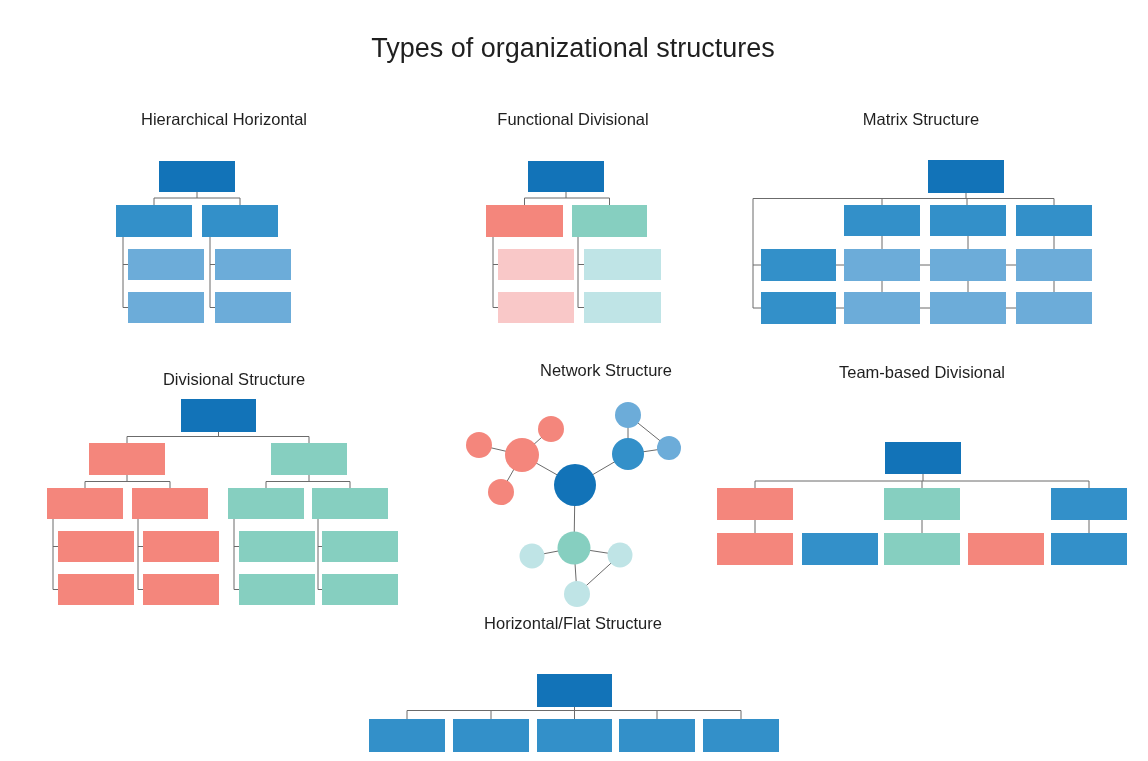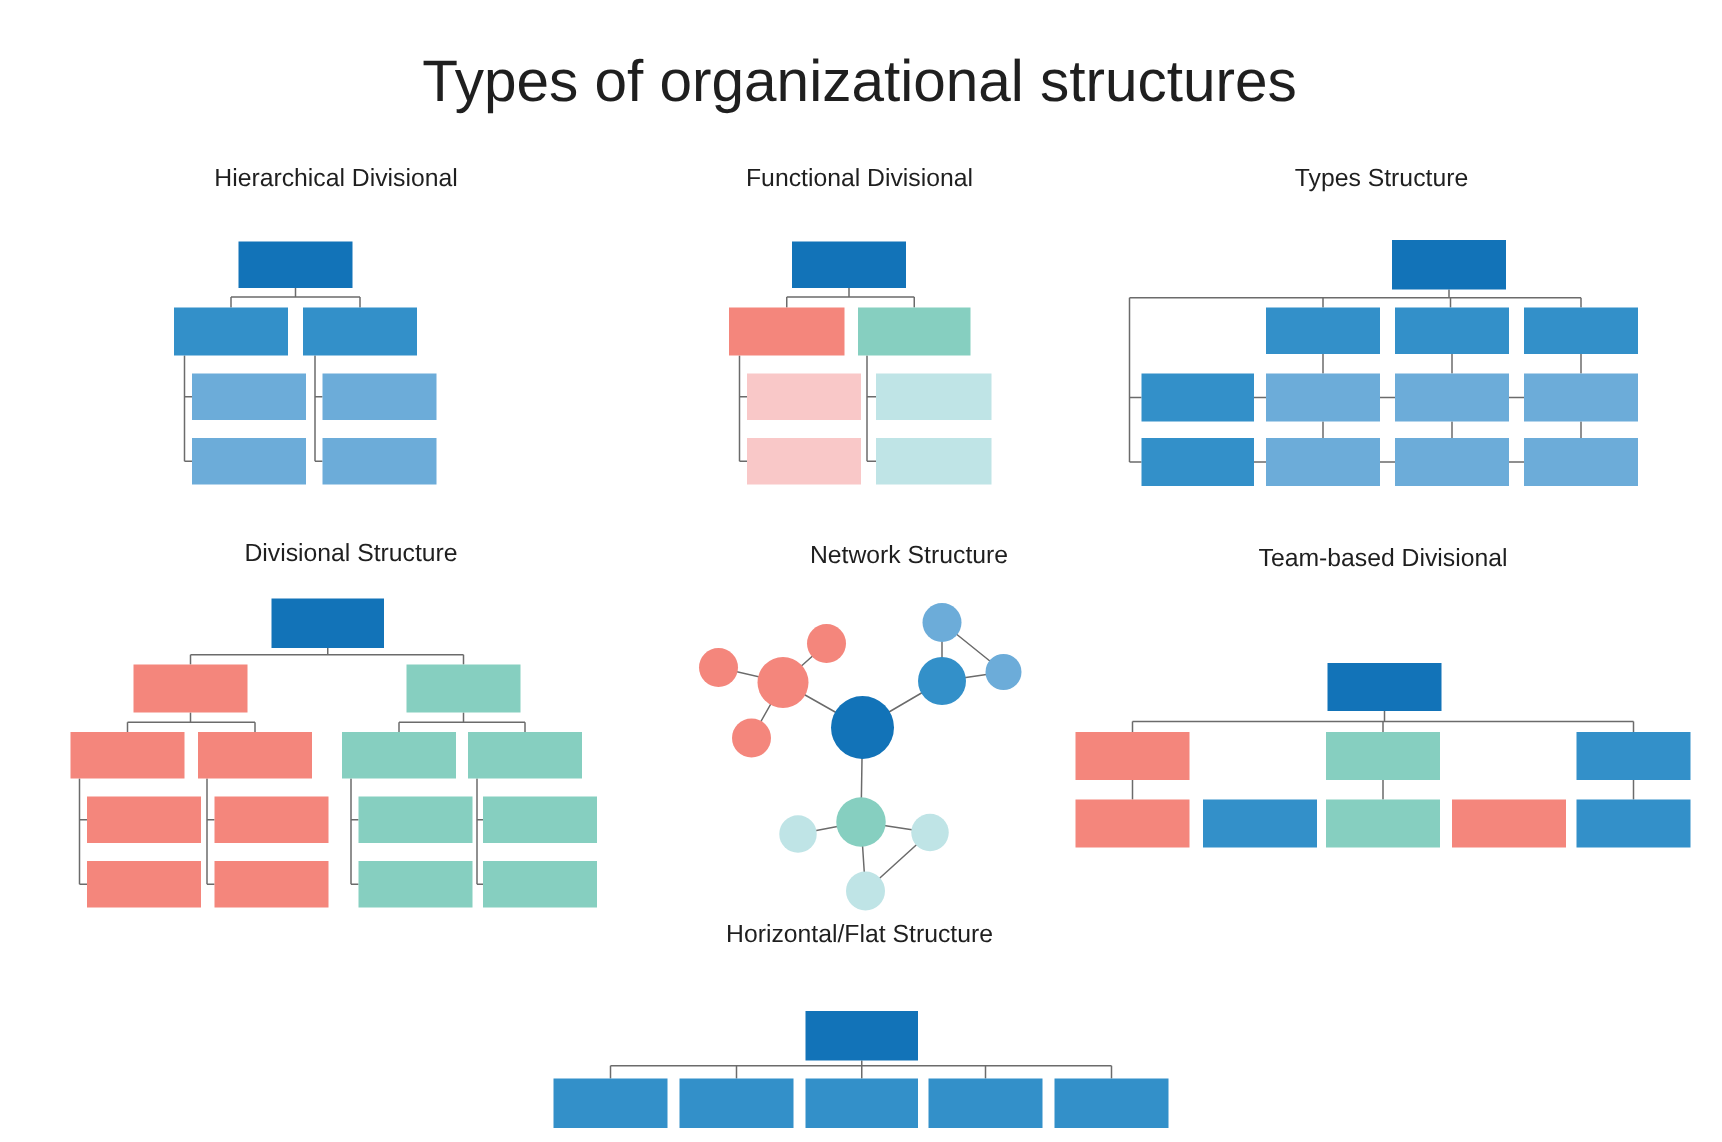--- a/index.html
+++ b/index.html
@@ -2,21 +2,21 @@
 <html style="--c-bg: #ffffff; --c-text: #1f1f1f; --c-line: #6b6b6b; --c-blue-dark: #1273b8; --c-blue-mid: #3390c9; --c-blue-light: #6cacd9; --c-salmon: #f4867c; --c-pink: #f9c8c8; --c-teal: #86cfc0; --c-teal-light: #bfe4e6;"><head>
 <meta charset="utf-8">
 <style>
   html,body{margin:0;padding:0;background:#fff;}
   #page{
     position:relative;width:1148px;height:761px;background:var(--c-bg,#fff);
     font-family:"Liberation Sans","DejaVu Sans",sans-serif;overflow:hidden;
   }
   .main-title{
     position:absolute;top:33px;transform:translateX(-50%);
-    font-size:39px;font-weight:400;line-height:1.15;margin:0;
+    font-size:27px;font-weight:400;line-height:1.15;margin:0;
     color:var(--c-text,#1f1f1f);white-space:nowrap;
   }
   .diagram-label{
     position:absolute;transform:translateX(-50%);
     font-size:16.5px;line-height:1.2;color:var(--c-text,#1f1f1f);white-space:nowrap;
   }
   .chart{position:absolute;}
   .f-bd{fill:var(--c-blue-dark,#1273b8);}
   .f-bm{fill:var(--c-blue-mid,#3390c9);}
   .f-bl{fill:var(--c-blue-light,#6cacd9);}
@@ -27,21 +27,21 @@
   .cline{fill:none;stroke:var(--c-line,#6b6b6b);stroke-width:1;}
 </style>
 </head>
 <body>
 
 <div id="page">
 
   <h1 class="main-title" style="left:573px">Types of organizational structures</h1>
 
   <div>
-    <div class="diagram-label" style="left:224px;top:110px">Hierarchical Divisional</div>
+    <div class="diagram-label" style="left:224px;top:110px">Hierarchical Horizontal</div>
     <svg class="chart" style="left:105px;top:150px" width="200" height="185" viewBox="105 150 200 185">
       <path class="cline" d="M197,192 V198 M154,198 H240 M154,198 V205 M240,198 V205 M123,237 V307.5 M123,264.5 H128 M123,307.5 H128 M210,237 V307.5 M210,264.5 H215 M210,307.5 H215"></path>
       <rect class="f-bd" x="159" y="161" width="76" height="31"></rect>
       <rect class="f-bm" x="116" y="205" width="76" height="32"></rect>
       <rect class="f-bm" x="202" y="205" width="76" height="32"></rect>
       <rect class="f-bl" x="128" y="249" width="76" height="31"></rect>
       <rect class="f-bl" x="215" y="249" width="76" height="31"></rect>
       <rect class="f-bl" x="128" y="292" width="76" height="31"></rect>
       <rect class="f-bl" x="215" y="292" width="76" height="31"></rect>
     </svg>
@@ -55,40 +55,40 @@
       <rect class="f-sa" x="486" y="205" width="77" height="32"></rect>
       <rect class="f-te" x="572" y="205" width="75" height="32"></rect>
       <rect class="f-pk" x="498" y="249" width="76" height="31"></rect>
       <rect class="f-tl" x="584" y="249" width="77" height="31"></rect>
       <rect class="f-pk" x="498" y="292" width="76" height="31"></rect>
       <rect class="f-tl" x="584" y="292" width="77" height="31"></rect>
     </svg>
   </div>
 
   <div>
-    <div class="diagram-label" style="left:921px;top:110px">Types Structure</div>
+    <div class="diagram-label" style="left:921px;top:110px">Matrix Structure</div>
     <svg class="chart" style="left:745px;top:150px" width="365" height="185" viewBox="745 150 365 185">
       <path class="cline" d="M966,193 V198.5 M753,198.5 H1054 M882,198.5 V205 M967,198.5 V205 M1054,198.5 V205 M753,198.5 V308 M753,265 H761 M753,308 H761 M836,265 H844 M836,308 H844 M920,265 H930 M920,308 H930 M1006,265 H1016 M1006,308 H1016 M882,236 V249 M968,236 V249 M1054,236 V249 M882,281 V292 M968,281 V292 M1054,281 V292"></path>
       <rect class="f-bd" x="928" y="160" width="76" height="33"></rect>
       <rect class="f-bm" x="844" y="205" width="76" height="31"></rect>
       <rect class="f-bm" x="930" y="205" width="76" height="31"></rect>
       <rect class="f-bm" x="1016" y="205" width="76" height="31"></rect>
       <rect class="f-bm" x="761" y="249" width="75" height="32"></rect>
       <rect class="f-bl" x="844" y="249" width="76" height="32"></rect>
       <rect class="f-bl" x="930" y="249" width="76" height="32"></rect>
       <rect class="f-bl" x="1016" y="249" width="76" height="32"></rect>
       <rect class="f-bm" x="761" y="292" width="75" height="32"></rect>
       <rect class="f-bl" x="844" y="292" width="76" height="32"></rect>
       <rect class="f-bl" x="930" y="292" width="76" height="32"></rect>
       <rect class="f-bl" x="1016" y="292" width="76" height="32"></rect>
     </svg>
   </div>
 
   <div>
-    <div class="diagram-label" style="left:234px;top:360px">Divisional Structure</div>
+    <div class="diagram-label" style="left:234px;top:370px">Divisional Structure</div>
     <svg class="chart" style="left:40px;top:390px" width="370" height="225" viewBox="40 390 370 225">
       <path class="cline" d="M218.5,432 V436.5 M127,436.5 H309 M127,436.5 V443 M309,436.5 V443 M127,475 V481.5 M85,481.5 H170 M85,481.5 V488 M170,481.5 V488 M309,475 V481.5 M266,481.5 H350 M266,481.5 V488 M350,481.5 V488 M53,519 V589.5 M53,546.5 H58 M53,589.5 H58 M138,519 V589.5 M138,546.5 H143 M138,589.5 H143 M234,519 V589.5 M234,546.5 H239 M234,589.5 H239 M318,519 V589.5 M318,546.5 H322 M318,589.5 H322"></path>
       <rect class="f-bd" x="181" y="399" width="75" height="33"></rect>
       <rect class="f-sa" x="89" y="443" width="76" height="32"></rect>
       <rect class="f-te" x="271" y="443" width="76" height="32"></rect>
       <rect class="f-sa" x="47" y="488" width="76" height="31"></rect>
       <rect class="f-sa" x="132" y="488" width="76" height="31"></rect>
       <rect class="f-te" x="228" y="488" width="76" height="31"></rect>
       <rect class="f-te" x="312" y="488" width="76" height="31"></rect>
       <rect class="f-sa" x="58" y="531" width="76" height="31"></rect>

